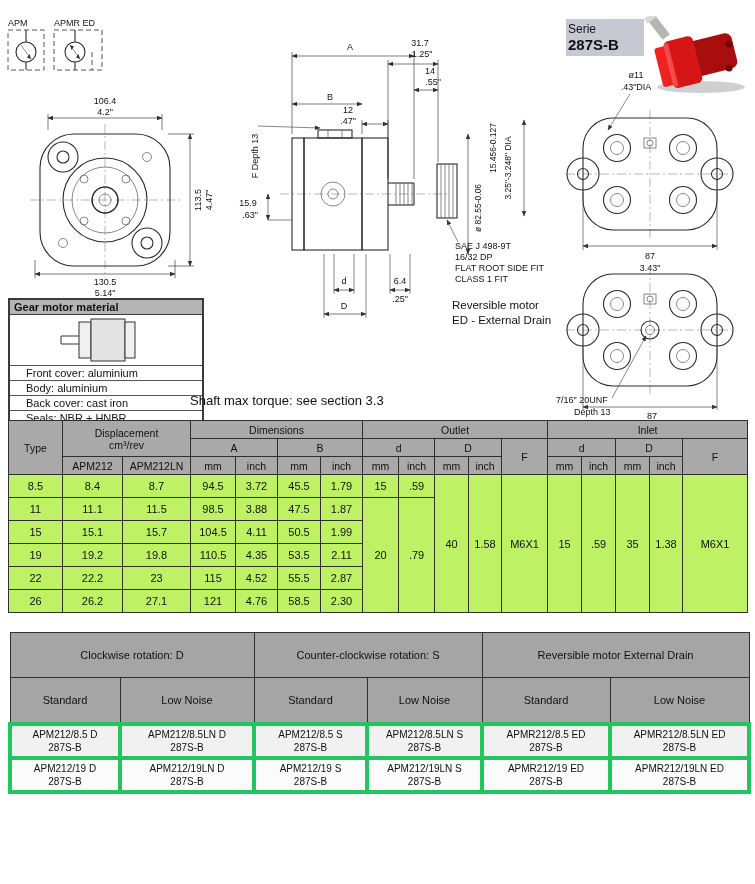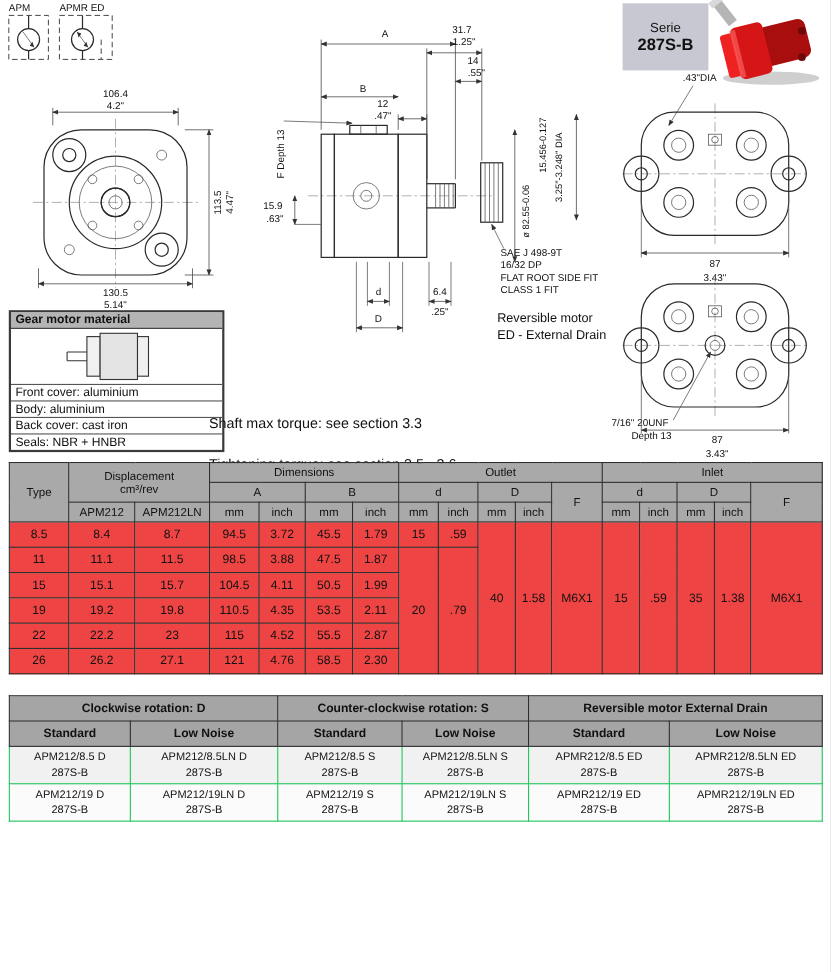--- a/index.html
+++ b/index.html
@@ -1,45 +1,45 @@
 <!DOCTYPE html>
 <html><head>
 <meta charset="utf-8">
 <style>
 *{box-sizing:border-box;margin:0;padding:0}
 html,body{background:#ddd}
 #page{position:relative;width:755px;height:884px;margin:0 auto;background:#fff;font-family:"Liberation Sans",sans-serif;color:#111;overflow:hidden}
-.draw-area{position:absolute;left:0;top:0;width:755px;height:418px}
+.draw-area{position:absolute;left:0;top:16px;width:755px;height:418px}
 .draw-svg{position:absolute;left:0;top:0}
 .ln{stroke:#2a2a2a;stroke-width:1.1;fill:none}
 .thin{stroke:#555;stroke-width:.7;fill:none}
 .dim{stroke:#444;stroke-width:.7;fill:none}
 .dash{stroke:#444;stroke-width:.9;fill:none;stroke-dasharray:5 3}
 .cl{stroke:#888;stroke-width:.6;fill:none;stroke-dasharray:9 3 2 3}
 .draw-svg text{font-family:"Liberation Sans",sans-serif;fill:#111}
 .t8{font-size:8.5px}.t9{font-size:9px}.t11{font-size:11.5px}
 .mid{text-anchor:middle}
-.serie-box{position:absolute;left:566px;top:3px;width:78px;padding:15px 2px;background:#c8c8d2;text-align:center}
+.serie-box{position:absolute;left:566px;top:3px;width:78px;padding:3px 2px;background:#c8c8d2;}
 .serie-label{font-size:12px}
 .serie-value{font-size:15px;font-weight:bold}
 .photo{position:absolute;left:643px;top:0;width:112px;height:80px}
 .material-box{position:absolute;left:8px;top:282px;width:196px;border:2px solid #3a3a3a;background:#fff}
 .material-title{background:#b4b4b4;font-size:11px;font-weight:bold;padding:1px 4px;border-bottom:1px solid #3a3a3a}
 .material-img{height:50px;display:flex;align-items:center;justify-content:center}
-.material-line{font-size:11px;padding:0 4px;height:15px;line-height:15px;border-top:1px solid #555}
+.material-line{font-size:11px;padding:0 16px;height:15px;line-height:15px;border-top:1px solid #555}
 .notes{position:absolute;left:190px;top:377px;font-size:13px}
 .notes div+div{margin-top:22px}
 table{border-collapse:collapse;table-layout:fixed;text-align:center}
 .dim-table{position:absolute;left:8px;top:420px;width:739px}
 .dim-table th,.dim-table td{border:1px solid #2f2f2f;padding:0 1px;font-size:10.5px}
 .dim-table thead th{background:#a9a9a9;height:18px;font-weight:normal}
-.dim-table tbody td{background:#ef4444;height:23px;font-size:11px}
+.dim-table tbody td{background:#bef264;height:23px;font-size:11px}
 .model-table{position:absolute;left:8px;top:632px;width:739px}
-.model-table th{background:#a5a5a5;border:1px solid #2f2f2f;font-size:11px;font-weight:bold;height:18px;padding:5px 2px}
-.model-table td{border:1px solid #22c55e;font-size:10px;height:34px;white-space:pre-line;line-height:1.35;padding:1px 2px;background:#f1f1f1}
+.model-table th{background:#a5a5a5;border:1px solid #2f2f2f;font-size:11px;font-weight:normal;height:18px;padding:16px 2px}
+.model-table td{border:4px solid #22c55e;font-size:10px;height:34px;white-space:pre-line;line-height:1.35;padding:1px 2px;background:#f1f1f1}
 .model-table tbody tr:nth-child(even) td{background:#fbfbfb}
 </style>
 </head>
 <body>
 
 <div id="page">
 
   <div class="draw-area">
     <svg class="draw-svg" width="755" height="418" viewBox="0 0 755 418">
       <defs>

